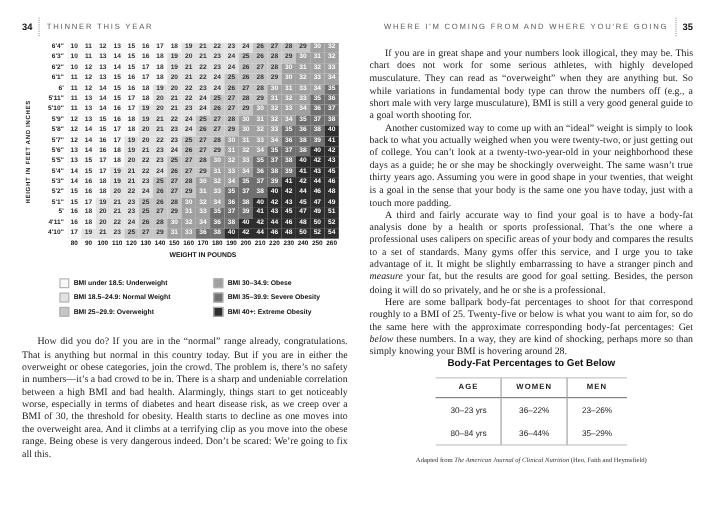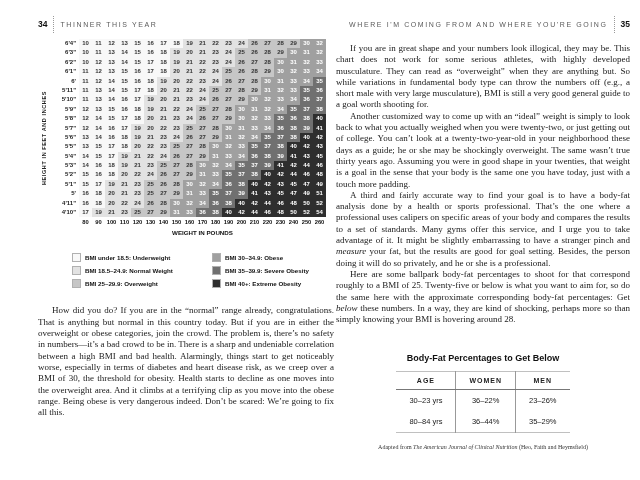--- a/index.html
+++ b/index.html
@@ -1,19 +1,19 @@
 <!DOCTYPE html>
 <html><head>
 <meta charset="utf-8">
 <style>
   html,body{margin:0;padding:0;}
   body{width:640px;height:480px;background:#ffffff;position:relative;overflow:hidden;
        font-family:"Liberation Sans",sans-serif;-webkit-font-smoothing:antialiased;}
   .page{position:absolute;top:0;height:480px;}
-  .page-left{left:38px;width:296px;}
+  .page-left{left:20px;width:296px;}
   .page-right{left:336px;width:294px;}
 
   .running-header{display:flex;align-items:center;margin-top:17px;height:14px;
     font-size:7px;letter-spacing:1.6px;color:#5a5a5a;}
   .running-header .pagenum{font-weight:bold;font-size:8.5px;letter-spacing:0;color:#111;}
   .header-rule{border-left:1px dotted #9a9a9a;height:17px;margin:0 6px;display:inline-block;}
   .right-head{justify-content:flex-end;}
 
   .chart-title{margin-top:13px;text-align:center;font-weight:bold;font-size:8.6px;color:#111;}
 
@@ -36,21 +36,21 @@
   .legend-item{display:flex;align-items:center;gap:4px;}
   .legend-swatch{width:7px;height:7px;border:1px solid #b0b0b0;flex:none;}
   .legend-label{font-size:6.2px;font-weight:bold;color:#111;white-space:nowrap;}
 
   .body-text{margin:0;font-family:"Liberation Serif",serif;font-size:9px;line-height:11.3px;
     text-align:justify;text-indent:14px;color:#1a1a1a;}
   .page-left .body-text{margin-top:15px;}
   #right-paragraphs{margin-top:12px;}
   .ital{font-style:italic;}
 
-  .bf-title{margin-top:28px;text-align:center;font-weight:bold;font-size:9px;color:#111;}
+  .bf-title{margin-top:0;text-align:center;font-weight:bold;font-size:9px;color:#111;}
   #bf-table{margin:8px auto 0;border-collapse:collapse;border-top:1px solid #c0c0c0;
     border-bottom:1px solid #c0c0c0;}
   #bf-table th{font-size:7px;font-weight:bold;letter-spacing:1px;color:#222;
     padding:5px 13px;border-bottom:1px solid #777;text-align:center;}
   #bf-table td{font-size:7.5px;color:#222;padding:6px 13px;text-align:center;}
   #bf-table th + th, #bf-table td + td{border-left:1px solid #999;}
 
   .citation{margin-top:11px;text-align:center;font-family:"Liberation Serif",serif;
     font-size:6px;color:#333;}
 </style>

